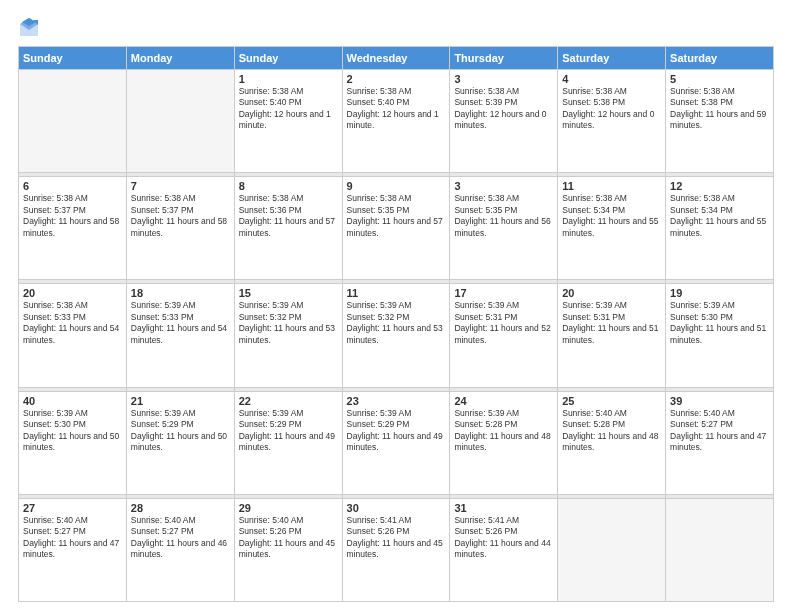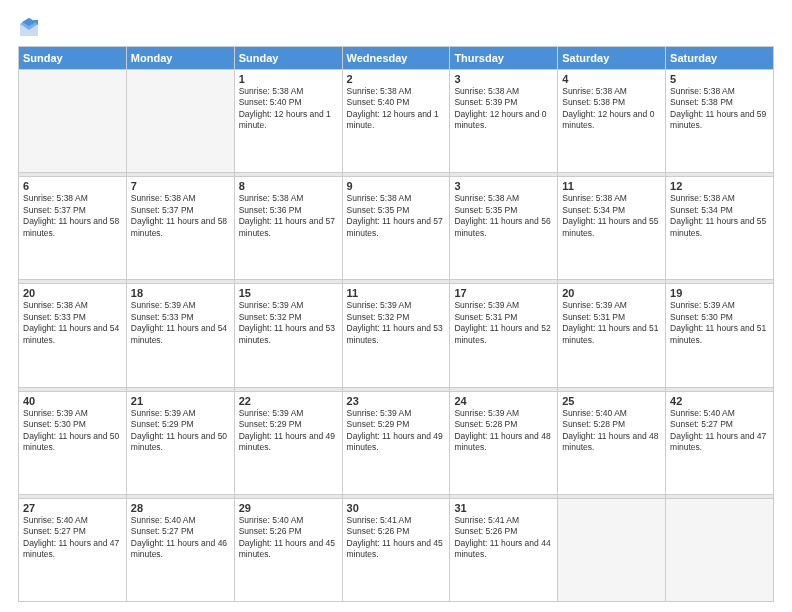--- a/index.html
+++ b/index.html
@@ -265,21 +265,21 @@
           </td>
           <td>
             <span class="day-number">24</span>
             <div class="day-info">Sunrise: 5:39 AM<br>Sunset: 5:28 PM<br>Daylight: 11 hours and 48 minutes.</div>
           </td>
           <td>
             <span class="day-number">25</span>
             <div class="day-info">Sunrise: 5:40 AM<br>Sunset: 5:28 PM<br>Daylight: 11 hours and 48 minutes.</div>
           </td>
           <td>
-            <span class="day-number">42</span>
+            <span class="day-number">39</span>
             <div class="day-info">Sunrise: 5:40 AM<br>Sunset: 5:27 PM<br>Daylight: 11 hours and 47 minutes.</div>
           </td>
         </tr>
         <tr class="row-separator">
           <td></td>
           <td></td>
           <td></td>
           <td></td>
           <td></td>
           <td></td>

